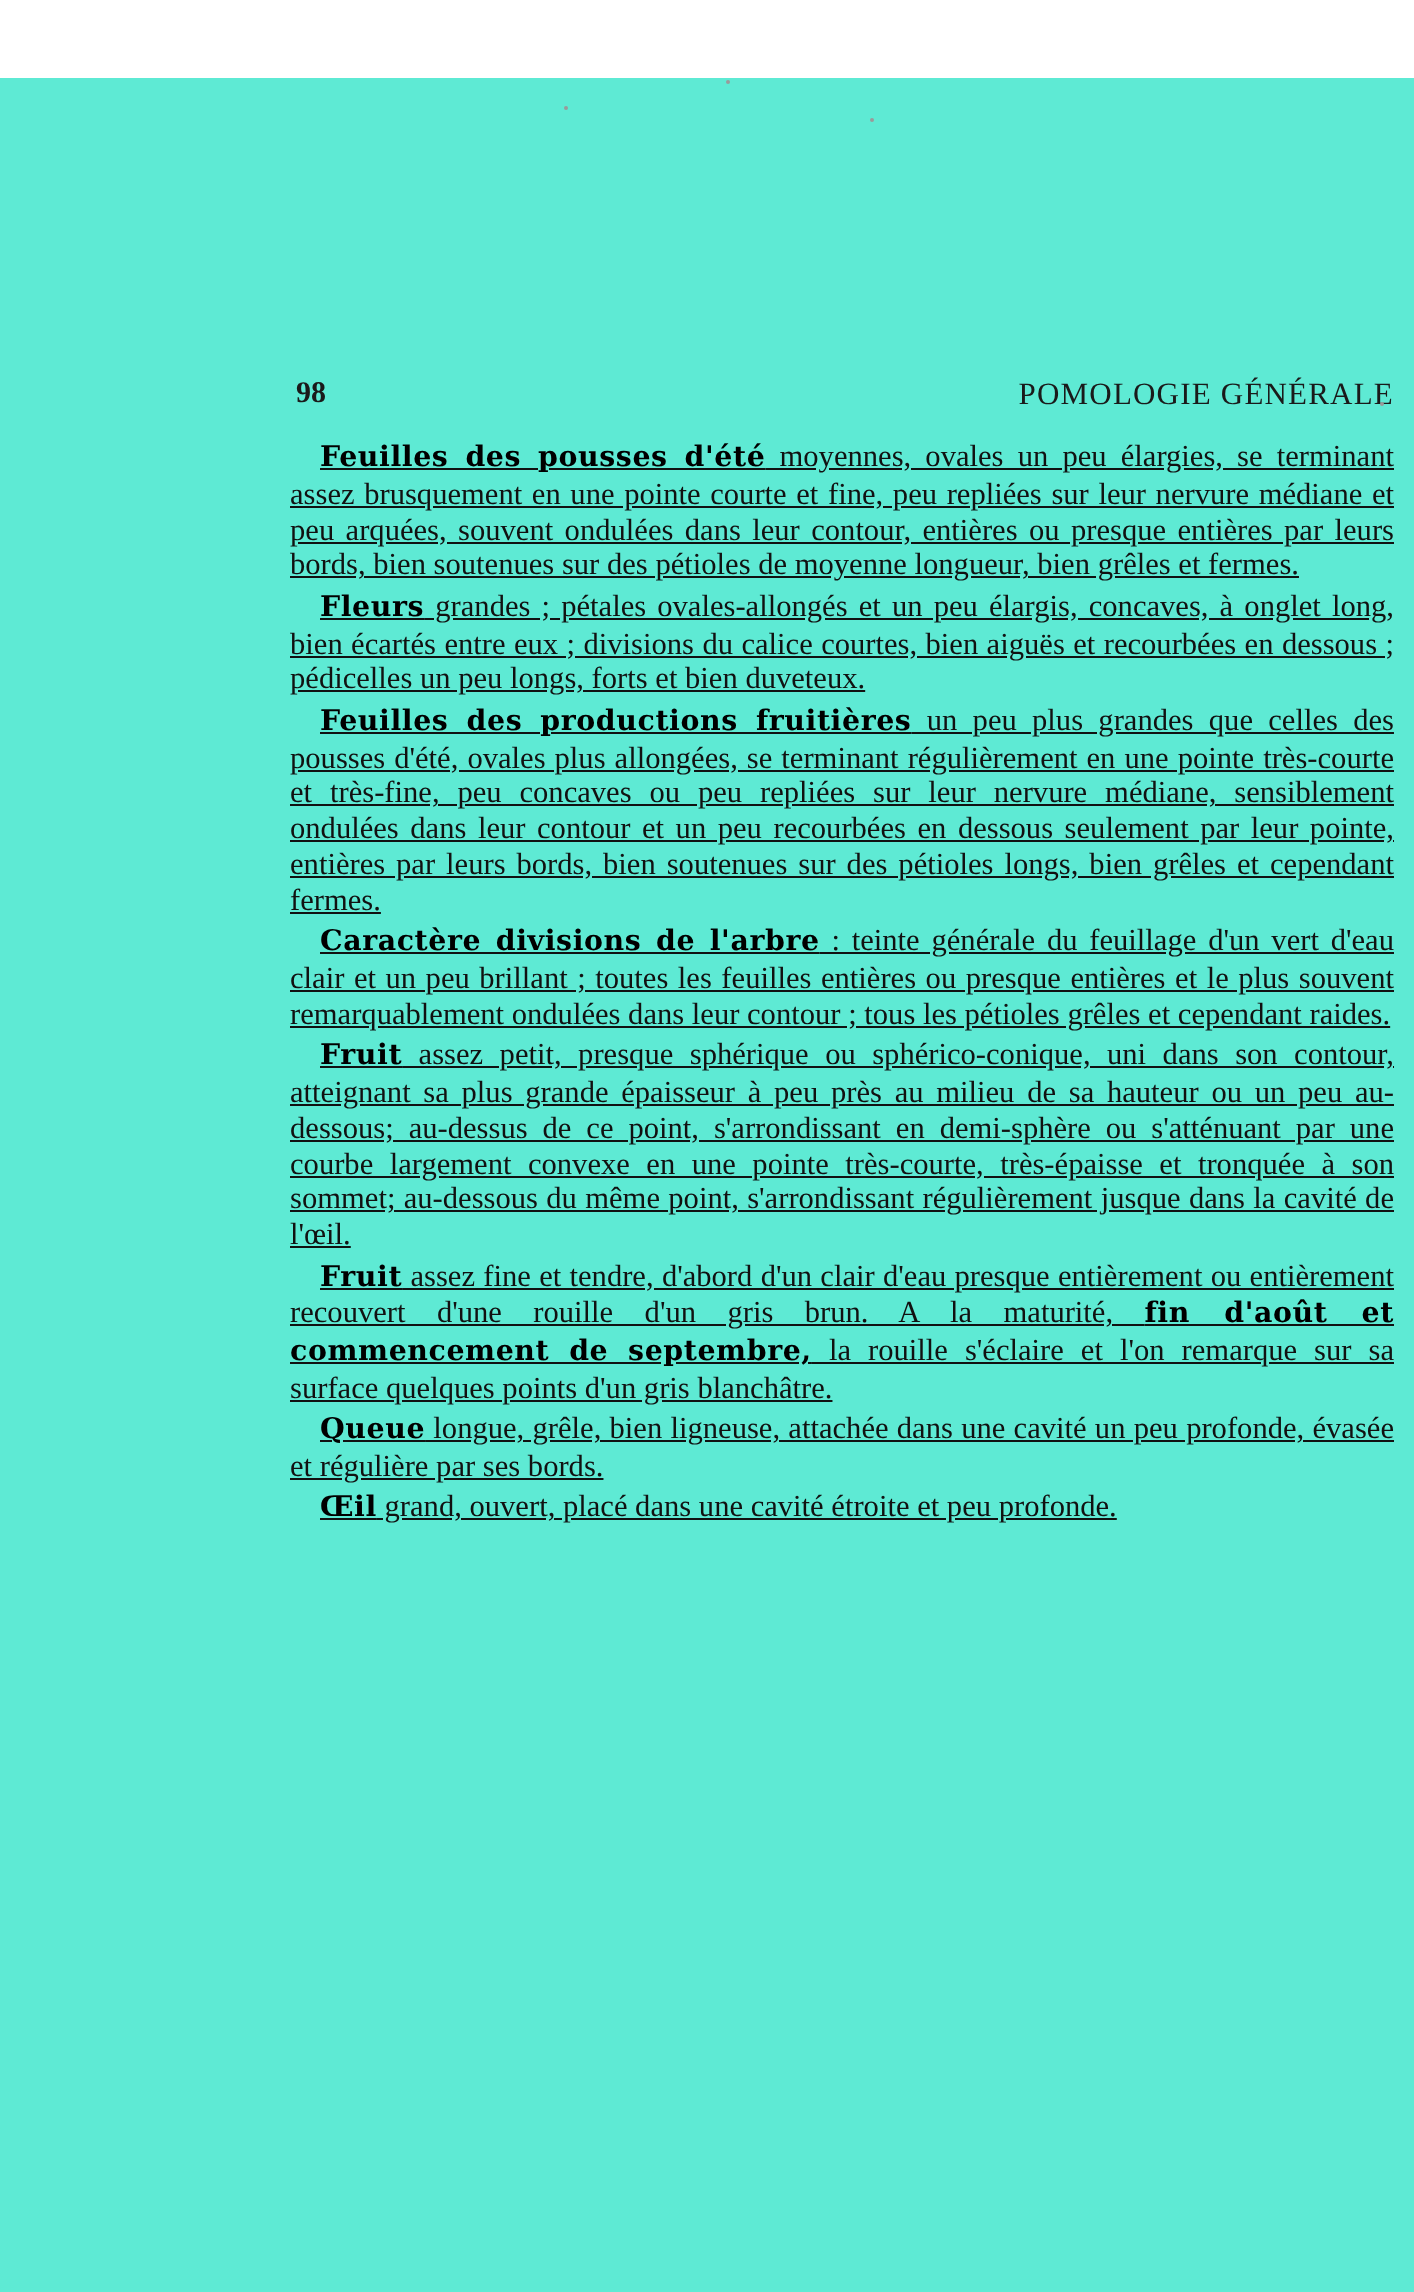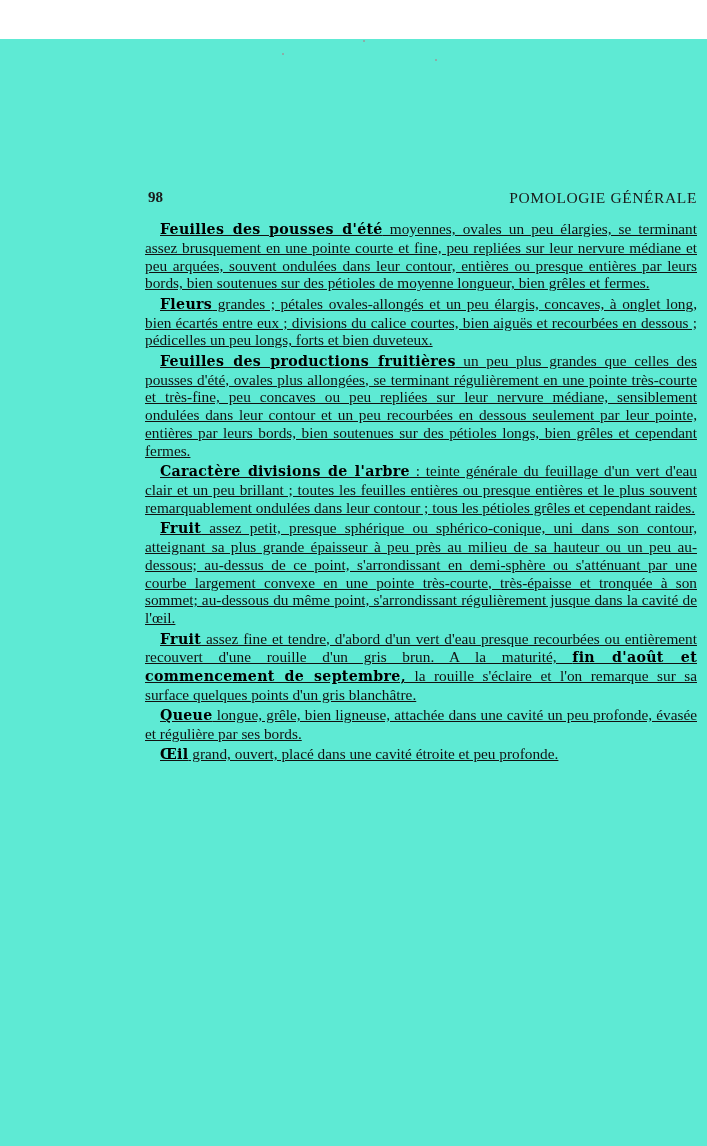--- a/index.html
+++ b/index.html
@@ -46,21 +46,21 @@
 
     <p class="para">
       <span class="term">Caractère divisions de l'arbre</span><span> : teinte générale du feuillage d'un vert d'eau clair et un peu brillant ; toutes les feuilles entières ou presque entières et le plus souvent remarquablement ondulées dans leur contour ; tous les pétioles grêles et cependant raides.</span>
     </p>
 
     <p class="para">
       <span class="term">Fruit</span><span> assez petit, presque sphérique ou sphérico-conique, uni dans son contour, atteignant sa plus grande épaisseur à peu près au milieu de sa hauteur ou un peu au-dessous; au-dessus de ce point, s'arrondissant en demi-sphère ou s'atténuant par une courbe largement convexe en une pointe très-courte, très-épaisse et tronquée à son sommet; au-dessous du même point, s'arrondissant régulièrement jusque dans la cavité de l'œil.</span>
     </p>
 
     <p class="para">
-      <span class="term">Fruit</span><span> assez fine et tendre, d'abord d'un vert d'eau presque recourbées ou entièrement recouvert d'une rouille d'un gris brun. A la maturité, </span><span class="emph">fin d'août et commencement de septembre,</span><span> la rouille s'éclaire et l'on remarque sur sa surface quelques points d'un gris blanchâtre.</span>
+      <span class="term">Fruit</span><span> assez fine et tendre, d'abord d'un clair d'eau presque entièrement ou entièrement recouvert d'une rouille d'un gris brun. A la maturité, </span><span class="emph">fin d'août et commencement de septembre,</span><span> la rouille s'éclaire et l'on remarque sur sa surface quelques points d'un gris blanchâtre.</span>
     </p>
 
     <p class="para">
       <span class="term">Queue</span><span> longue, grêle, bien ligneuse, attachée dans une cavité un peu profonde, évasée et régulière par ses bords.</span>
     </p>
 
     <p class="para">
       <span class="term">Œil</span><span> grand, ouvert, placé dans une cavité étroite et peu profonde.</span>
     </p>
 

